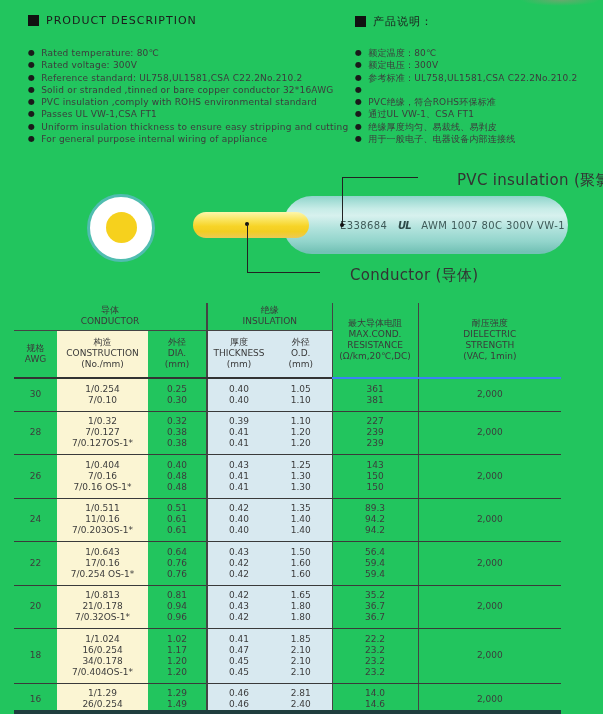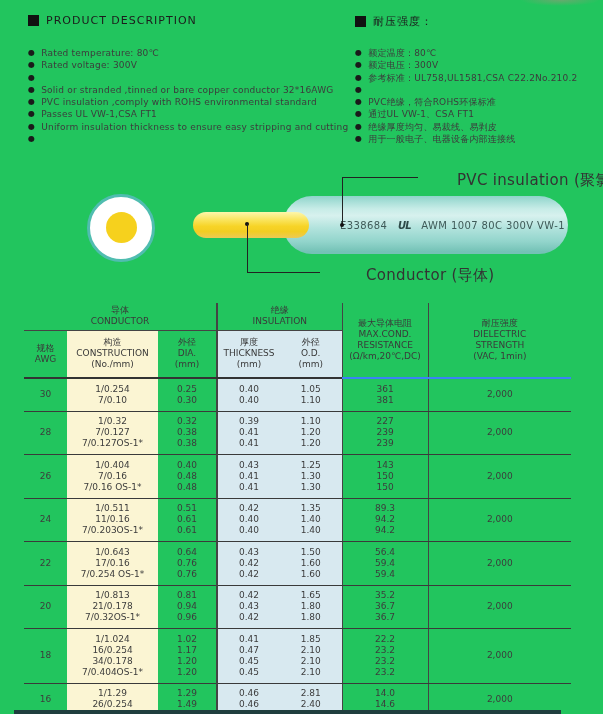--- a/index.html
+++ b/index.html
@@ -36,21 +36,21 @@
   .ul-mark { font-weight:900; font-style:italic; letter-spacing:-1px; color:#2e4a48; }
   .lead { position:absolute; background:#222; }
   .lead-dot { position:absolute; width:4px; height:4px; border-radius:50%; background:#111; }
   .dlabel { position:absolute; font-size:15px; color:#333; letter-spacing:.3px; white-space:nowrap;padding-left:33px; }
 
   
   .logo-frag { position:absolute; left:520px; top:-6px; width:80px; height:12px; border-radius:50%;
                background:radial-gradient(ellipse at center,rgba(233,120,140,.35),rgba(233,120,140,0) 70%); }
 
   
-  #spec-wrap { position:absolute; left:24px; top:303px; width:547px; }
+  #spec-wrap { position:absolute; left:14px; top:303px; width:547px; }
   table { border-collapse:collapse; table-layout:fixed; width:547px; }
   th,td { font-weight:normal; text-align:center; vertical-align:middle;
           font-size:9px; line-height:11px; color:#3c3c3c; padding:0; }
   thead th { color:#3a3a3a; }
   .grp th { padding-top:2px; padding-bottom:3px; }
   .grp .grp-cond { border-bottom:1.2px solid #444; }
   .grp .grp-ins  { border-bottom:1.2px solid #444; border-left:2px solid #444; }
   .colhdr th { padding:6px 0 7px; border-bottom:2px solid #333; }
   th.h-thick, td.c-thick { border-left:2px solid #444; }
   th.h-res,  td.c-res  { border-left:1.4px solid #444; }
@@ -79,45 +79,47 @@
       <li>
         <span class="dot">●</span>
         <span>Rated temperature: 80℃</span>
       </li>
       <li>
         <span class="dot">●</span>
         <span>Rated voltage: 300V</span>
       </li>
       <li>
         <span class="dot">●</span>
+        <span>Reference standard: UL758,UL1581,CSA C22.2No.210.2</span>
       </li>
       <li>
         <span class="dot">●</span>
         <span>Solid or stranded ,tinned or bare copper conductor 32*16AWG</span>
       </li>
       <li>
         <span class="dot">●</span>
         <span>PVC insulation ,comply with ROHS environmental standard</span>
       </li>
       <li>
         <span class="dot">●</span>
         <span>Passes UL VW-1,CSA FT1</span>
       </li>
       <li>
         <span class="dot">●</span>
         <span>Uniform insulation thickness to ensure easy stripping and cutting</span>
       </li>
       <li>
         <span class="dot">●</span>
+        <span>For general purpose internal wiring of appliance</span>
       </li>
     </ul>
 
   <div class="sec-title" style="left:355px; top:14px;">
     <span class="sq"></span>
-    <span>耐压强度：</span>
+    <span>产品说明：</span>
   </div>
   <ul class="blist" id="cn-list" style="left:355px; top:47px;">
       <li>
         <span class="dot">●</span>
         <span>额定温度：80℃</span>
       </li>
       <li>
         <span class="dot">●</span>
         <span>额定电压：300V</span>
       </li>
@@ -161,21 +163,21 @@
     </div>
 
     <div class="lead" style="left:342px; top:17px; width:76px; height:1px;"></div>
     <div class="lead" style="left:342px; top:17px; width:1px; height:48px;"></div>
     <div class="lead-dot" style="left:340px; top:63px;"></div>
     <div class="dlabel" style="left:424px; top:11px;">PVC insulation (聚氯乙烯绝缘)</div>
 
     <div class="lead-dot" style="left:245px; top:62px;"></div>
     <div class="lead" style="left:247px; top:64px; width:1px; height:48px;"></div>
     <div class="lead" style="left:247px; top:112px; width:73px; height:1px;"></div>
-    <div class="dlabel" style="left:333px; top:106px;">Conductor (导体)</div>
+    <div class="dlabel" style="left:317px; top:106px;">Conductor (导体)</div>
   </div>
 
   <div id="spec-wrap">
     <table>
       <colgroup>
         <col style="width:43px">
           <col style="width:91px">
           <col style="width:59px">
         <col style="width:63px">
           <col style="width:62px">

